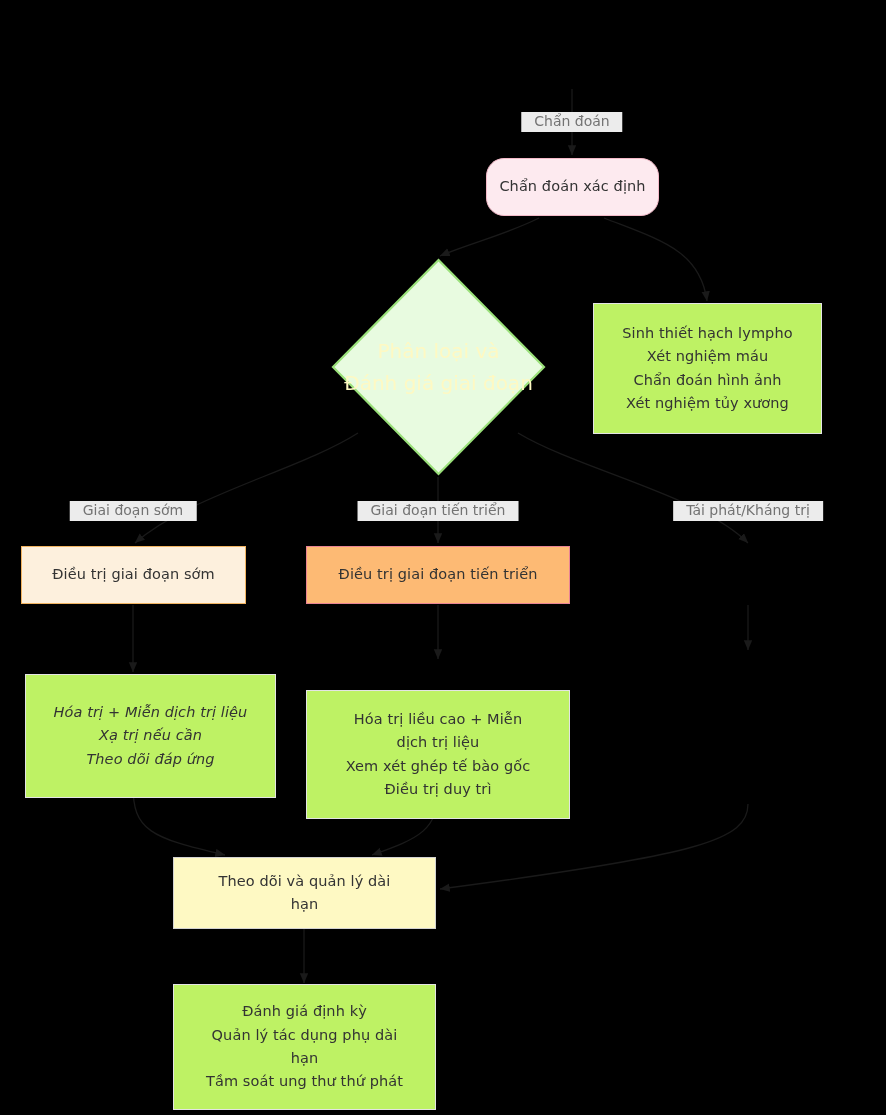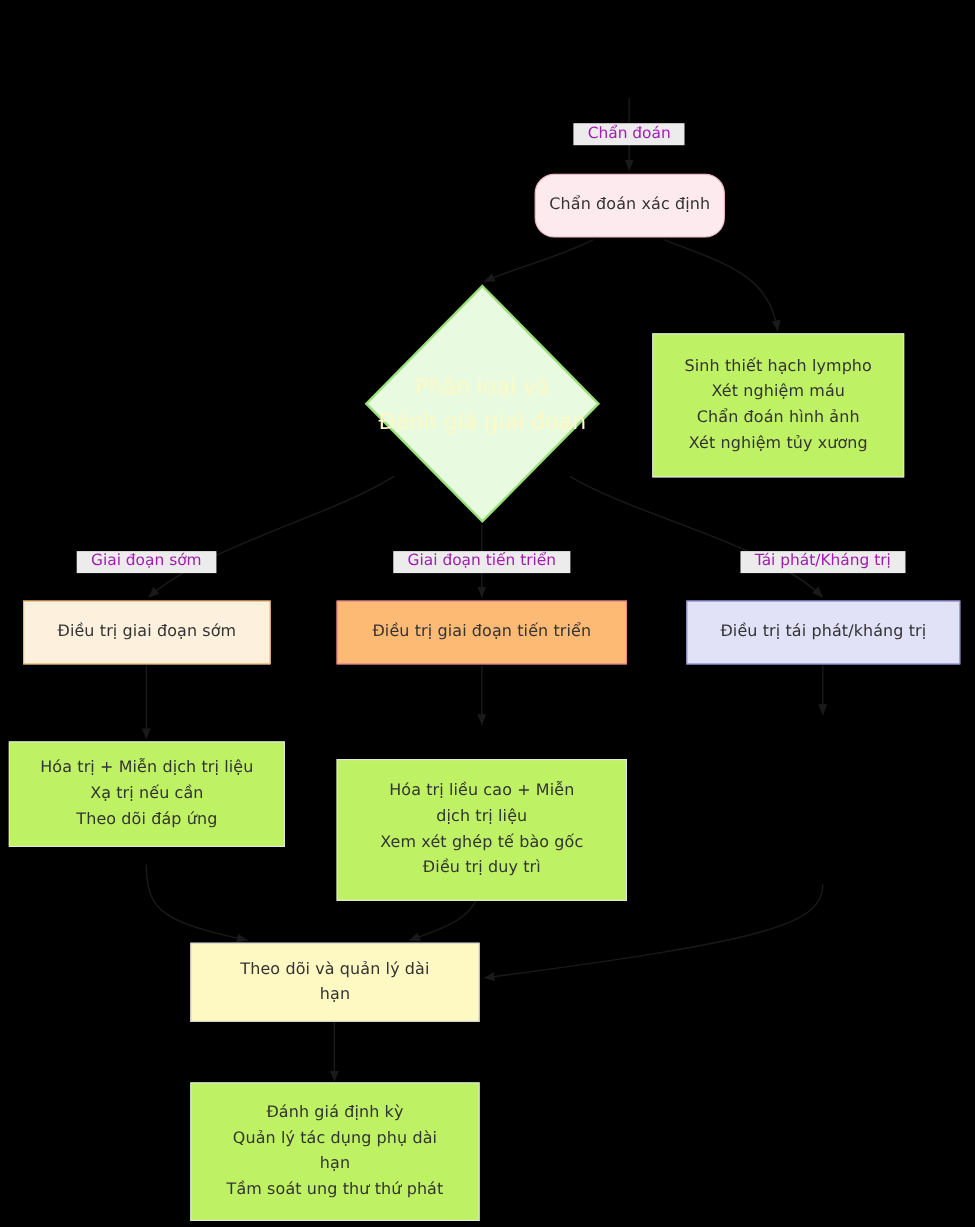--- a/index.html
+++ b/index.html
@@ -61,21 +61,21 @@
     text-align: center;
     color: #fef9c3;
     font-size: 20px;
     line-height: 1.62;
     white-space: pre-line;
   }
 
   .edge-label {
     position: absolute;
     background: #ececec;
-    color: #a21caf;
+    color: #737373;
     font-size: 14px;
     line-height: 1.25;
     padding: 1px 13px;
     white-space: nowrap;
     transform: translateX(-50%);
   }
 </style>
 </head>
 <body>
 
@@ -138,25 +138,22 @@
   </div>
 
   <div class="node n-orange" style="left:21px; top:546px; width:225px; height:58px;">
     <span class="lines">Điều trị giai đoạn sớm</span>
   </div>
 
   <div class="node n-red" style="left:306px; top:546px; width:264px; height:58px;">
     <span class="lines">Điều trị giai đoạn tiến triển</span>
   </div>
 
-  <div class="node n-purple" style="left:624px; top:546px; width:249px; height:58px;">
-    <span class="lines">Điều trị tái phát/kháng trị</span>
-  </div>
 
-  <div class="node n-white" style="left:8px; top:674px; width:251px; height:96px;">
+  <div class="node n-white" style="left:25px; top:674px; width:251px; height:124px;font-style:italic;">
     <span class="lines">Hóa trị + Miễn dịch trị liệu
 Xạ trị nếu cần
 Theo dõi đáp ứng</span>
   </div>
 
   <div class="node n-white" style="left:306px; top:690px; width:264px; height:129px;">
     <span class="lines">Hóa trị liều cao + Miễn
 dịch trị liệu
 Xem xét ghép tế bào gốc
 Điều trị duy trì</span>

